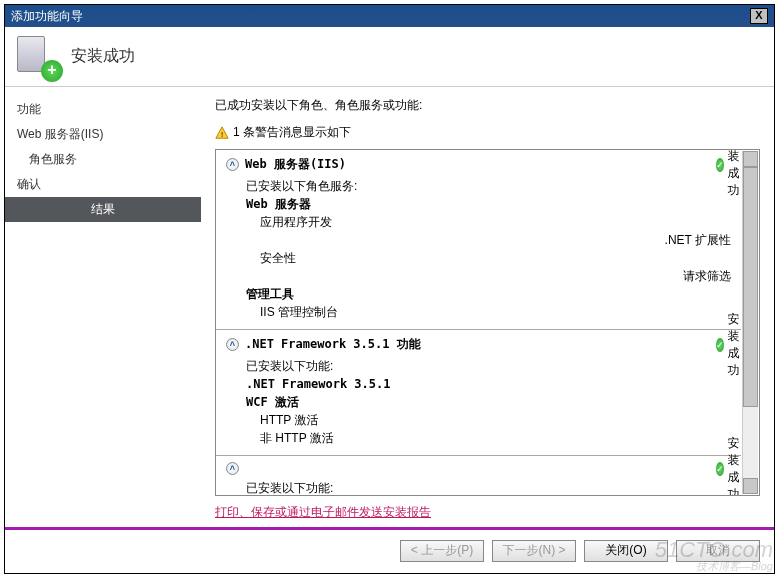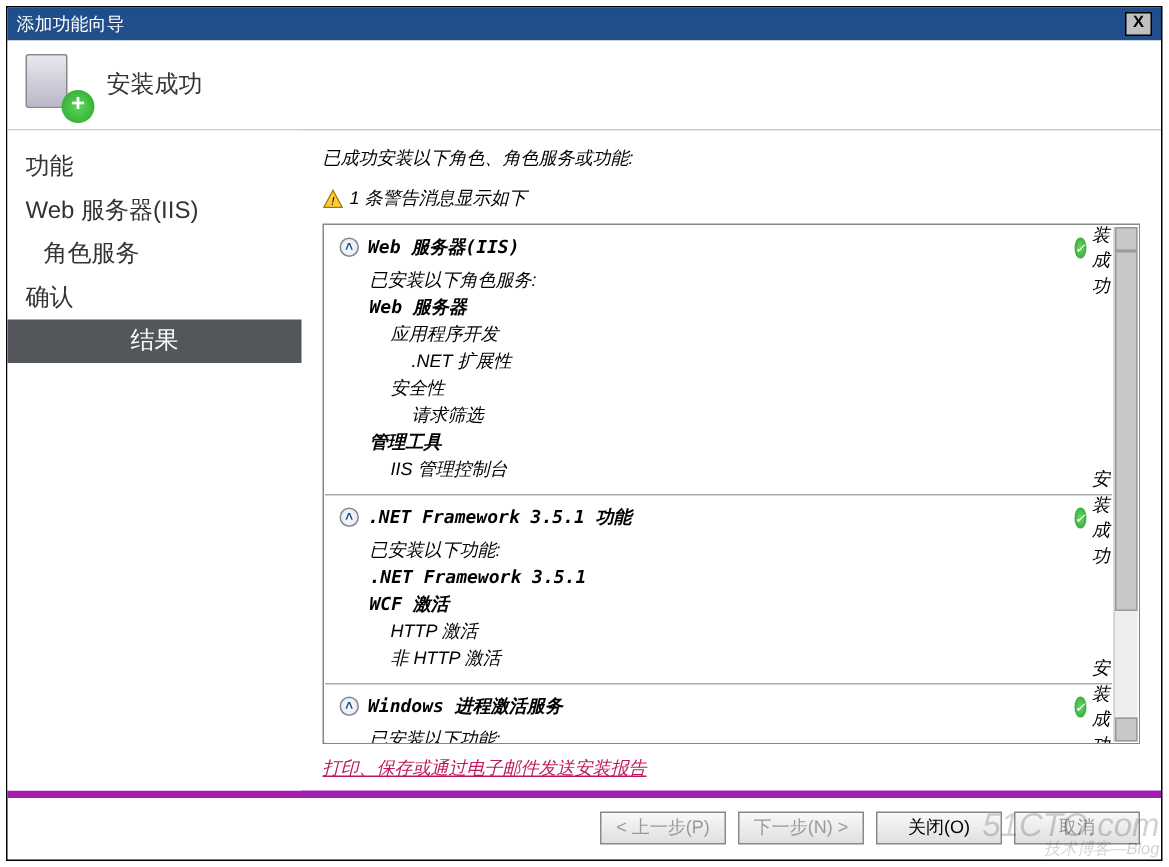--- a/index.html
+++ b/index.html
@@ -10,47 +10,47 @@
 .titlebar .close-btn { width: 18px; height: 16px; background: #c0c0c0; border: 1px solid #000; color: #000; font-size: 11px; line-height: 12px; text-align: center; font-weight: bold; cursor: pointer; }
 
 .header-area { height: 60px; background: #fff; border-bottom: 1px solid #ccc; display: flex; align-items: center; padding-left: 12px; }
 .header-icon { width: 42px; height: 42px; position: relative; margin-right: 12px; }
 .server-box { width: 28px; height: 36px; background: linear-gradient(#e8e8f0,#b8b8c8); border: 1px solid #888; border-radius: 2px; position: absolute; }
 .plus-badge { position: absolute; right: -4px; bottom: -4px; width: 22px; height: 22px; background: radial-gradient(#5bd65b,#2aa52a); border-radius: 50%; color: #fff; font-weight: bold; font-size: 16px; text-align: center; line-height: 20px; }
 .header-title { font-size: 16px; color: #333; }
 
 .body-area { display: flex; height: 440px; }
 .sidebar { width: 196px; background: #fff; padding-top: 10px; }
-.sidebar-item { font-size: 16px; color: #333; padding: 4px 12px; cursor: pointer; }
+.sidebar-item { font-size: 12px; color: #333; padding: 4px 12px; cursor: pointer; }
 .sidebar-item.indent { padding-left: 24px; }
 .sidebar-item.selected { background: #53565a; color: #fff; text-align: center; }
 
-.main { flex: 1; padding: 10px 14px 6px 14px; display: flex; flex-direction: column; font-style: italic; }
+.main { flex: 1; padding: 10px 14px 6px 14px; display: flex; flex-direction: column; }
 .summary-text { font-size: 12px; margin-bottom: 10px; }
 .warning-row { font-size: 12px; margin-bottom: 8px; display: flex; align-items: center; gap: 4px; }
 .warn-icon { width: 14px; height: 14px; display: inline-block; }
 
 .results-box { border: 1px solid #888; flex: 1; overflow-y: auto; background: #fff; }
 .group { border-bottom: 1px solid #aaa; padding: 6px 10px; }
 .group:last-child { border-bottom: none; }
 .group-header { display: flex; align-items: center; font-size: 12px; font-weight: bold; }
 .collapse-icon { width: 13px; height: 13px; border: 1px solid #888; border-radius: 50%; background: radial-gradient(#fff,#d8e4f0); margin-right: 6px; font-size: 9px; line-height: 11px; text-align: center; color: #1a4a8a; }
 .group-title { font-family: SimSun, monospace; }
 .status { margin-left: auto; display: flex; align-items: center; gap: 4px; font-weight: normal; position: absolute; left: 490px; }
 .group-header { position: relative; width: 100%; }
 .check-icon { width: 14px; height: 14px; border-radius: 50%; background: radial-gradient(#6bdc6b,#2a9a2a); color: #fff; font-size: 9px; text-align: center; line-height: 14px; }
 .group-body { font-size: 12px; padding: 4px 0 2px 20px; line-height: 1.5; }
 .indent1 { padding-left: 14px; }
-.indent2 { padding-left: 28px; }
+.indent2 { padding-left: 28px; text-align: right; }
 .bold { font-weight: bold; font-family: SimSun, monospace; }
 
 .link-row { margin-top: 8px; font-size: 12px; }
 .link-row a { color: #be185d; text-decoration: underline; cursor: pointer; }
 
-.button-bar { height: 44px; border-top: 5px solid #a21caf; display: flex; align-items: center; justify-content: flex-end; padding-right: 14px; gap: 8px; }
+.button-bar { height: 44px; border-top: 3px solid #a21caf; display: flex; align-items: center; justify-content: flex-end; padding-right: 14px; gap: 8px; }
 .btn { min-width: 84px; height: 22px; background: linear-gradient(#f8f8f8,#e0e0e0); border: 1px solid #888; font-size: 12px; cursor: pointer; padding: 0 8px; }
 .btn:disabled { color: #999; cursor: default; }
 
 .scrollbar-mock { position: absolute; right: 1px; top: 1px; width: 16px; height: calc(100% - 2px); background: #eee; border-left: 1px solid #ccc; }
 .scrollbar-thumb { background: #c8c8c8; border: 1px solid #999; }
 .results-box { position: relative; padding-right: 18px; }
 
 .watermark { position: absolute; right: 6px; bottom: 6px; font-size: 22px; color: rgba(0,0,0,0.18); font-weight: normal; font-style: italic; pointer-events: none; text-align: right; line-height: 1; }
 .watermark small { font-size: 11px; display: block; }
 </style>
@@ -124,21 +124,20 @@
               <div>已安装以下功能:</div>
               <div class=" bold">.NET Framework 3.5.1</div>
               <div class=" bold">WCF 激活</div>
               <div class="indent1">HTTP 激活</div>
               <div class="indent1">非 HTTP 激活</div>
             </div>
           </div>
           <div class="group">
             <div class="group-header">
               <span class="collapse-icon">˄</span>
-              <span class="group-title">Windows 进程激活服务</span>
               <span class="status">
                 <span class="check-icon">✓</span>
                 <span>安装成功</span>
               </span>
             </div>
             <div class="group-body">
               <div>已安装以下功能:</div>
             </div>
           </div>
           <div class="scrollbar-mock">

